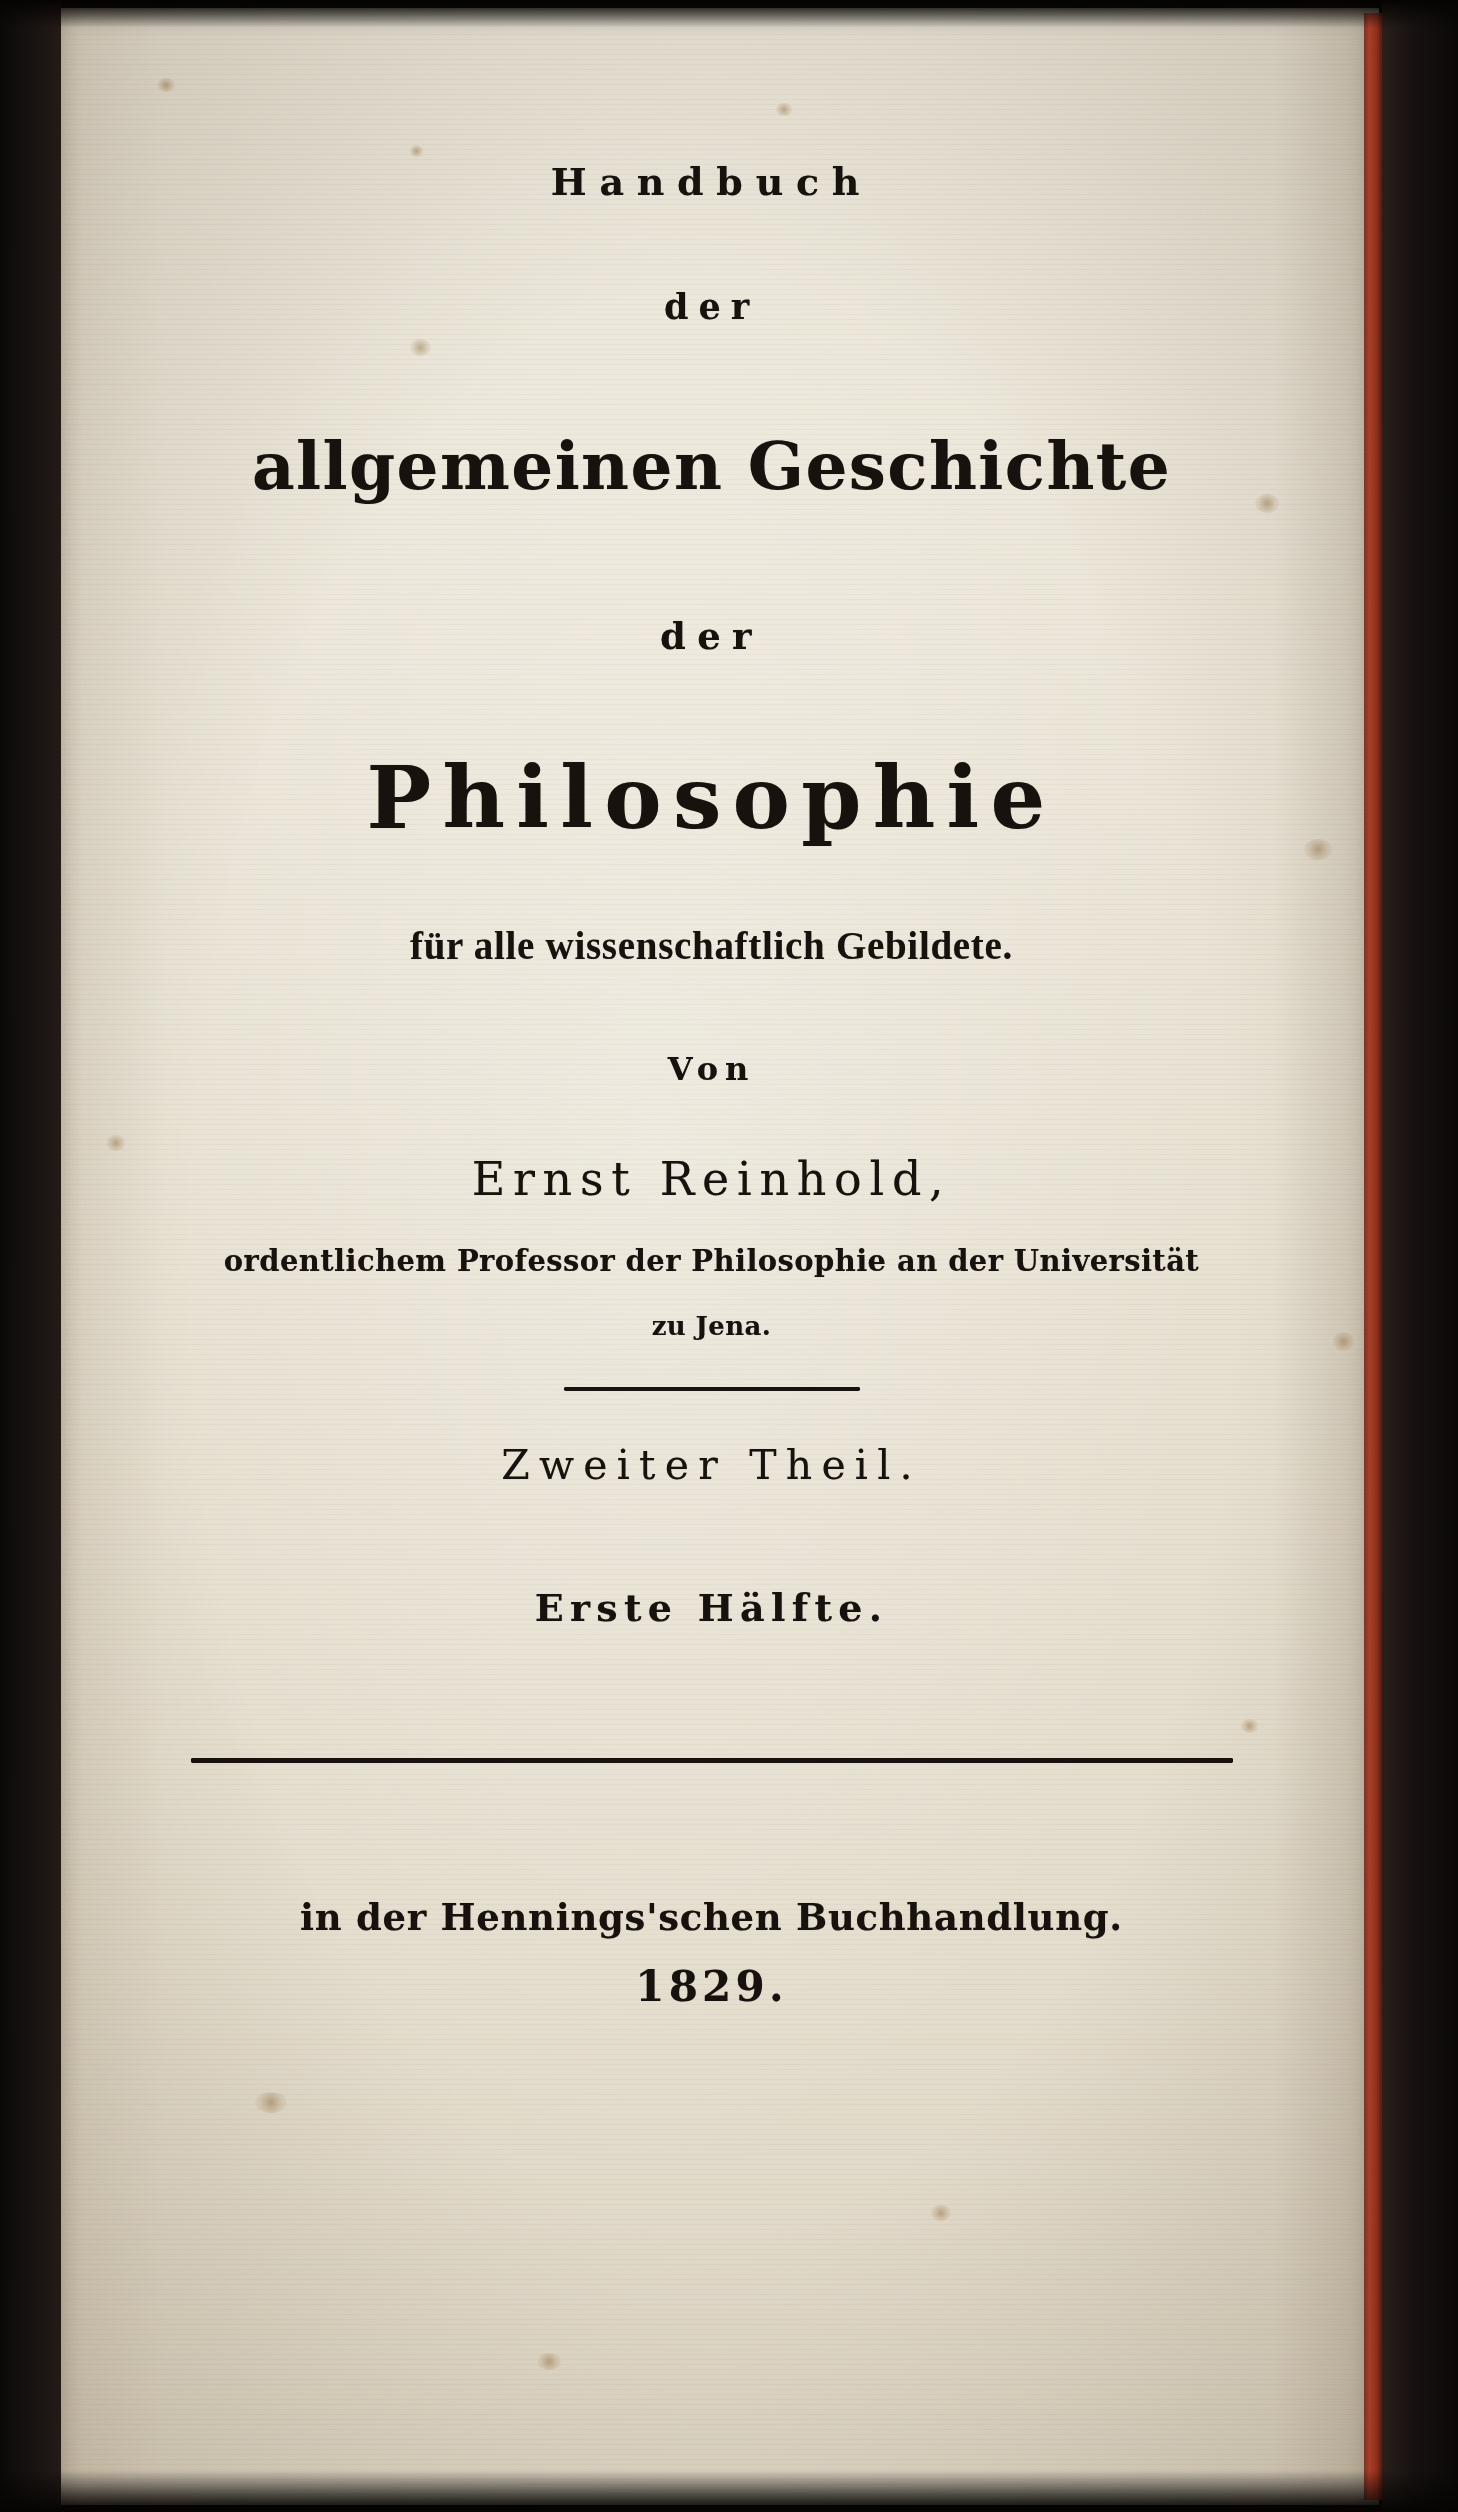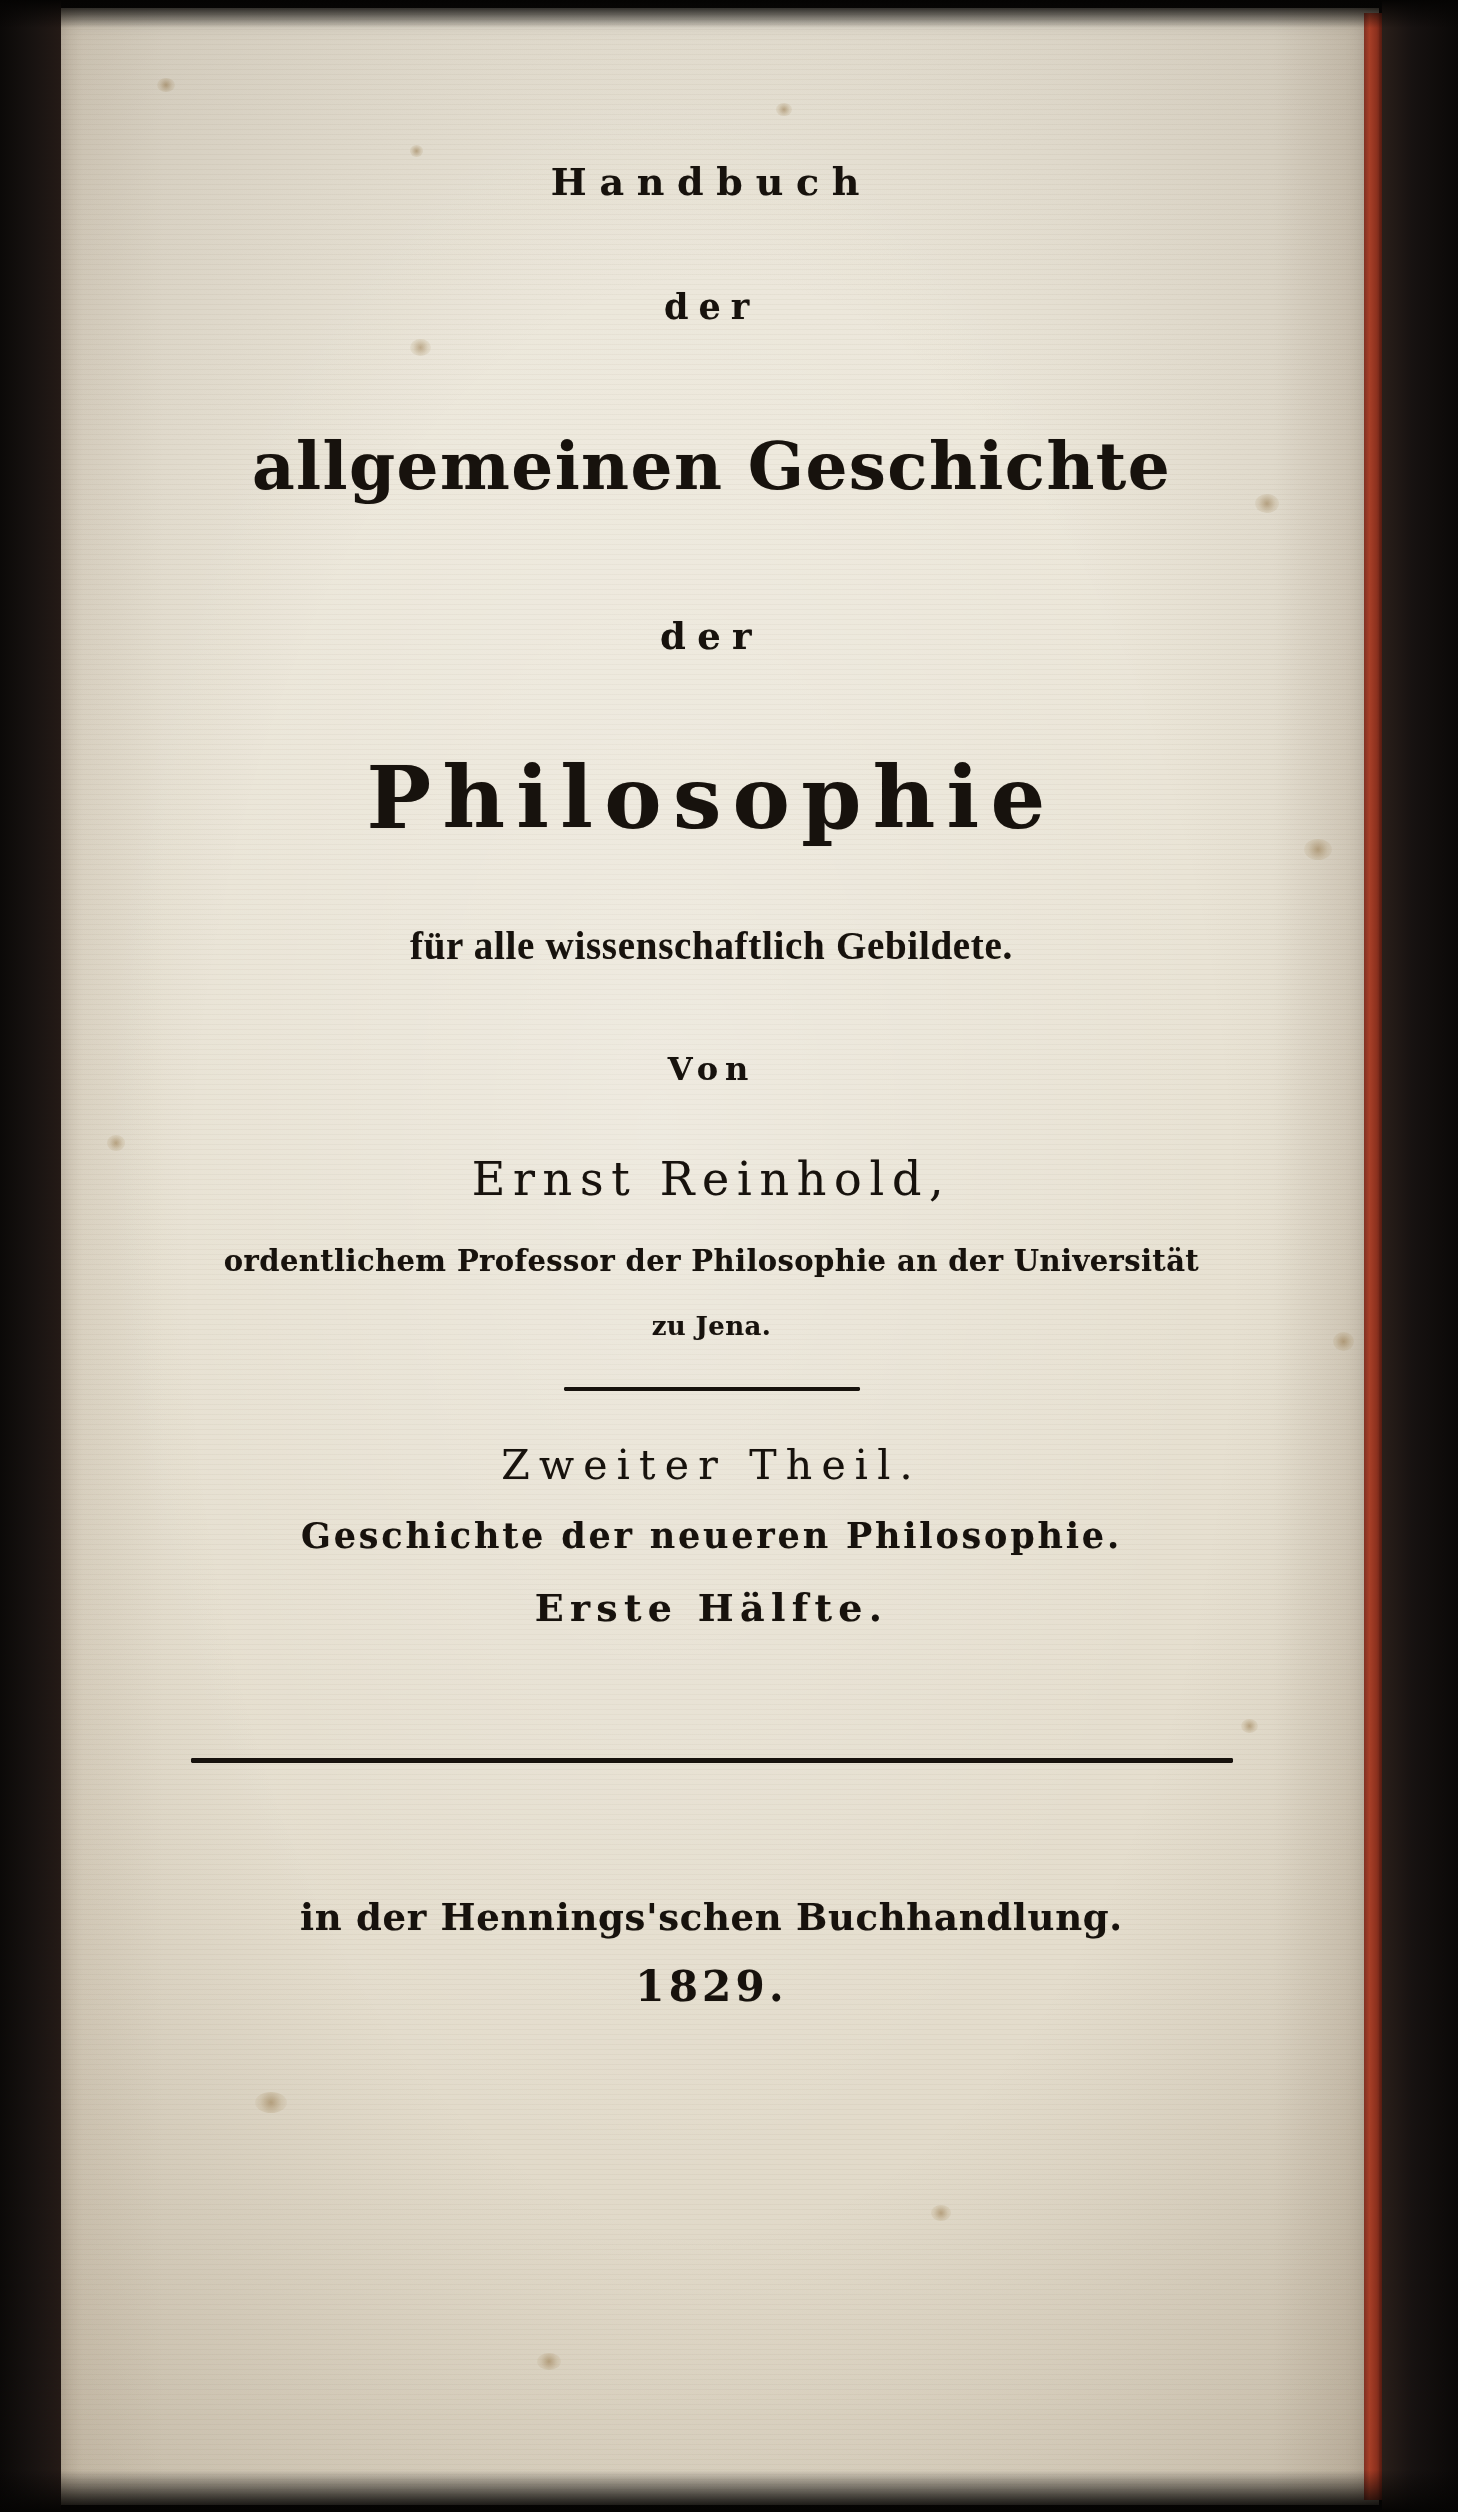--- a/index.html
+++ b/index.html
@@ -298,21 +298,20 @@
       <div class="line t-author">Ernst Reinhold,</div>
 
       <div class="line t-affil1">ordentlichem Professor der Philosophie an der Universität</div>
 
       <div class="line t-affil2">zu Jena.</div>
 
       <div class="rule-short"></div>
 
       <div class="line t-part">Zweiter Theil.</div>
 
-      <div class="line t-partsub">Geschichte der neueren Philosophie.</div>
 
       <div class="line t-half">Erste Hälfte.</div>
 
       <div class="rule-long"></div>
 
 
       <div class="line t-publisher">in der Hennings'schen Buchhandlung.</div>
 
       <div class="line t-year">1829.</div>
 

